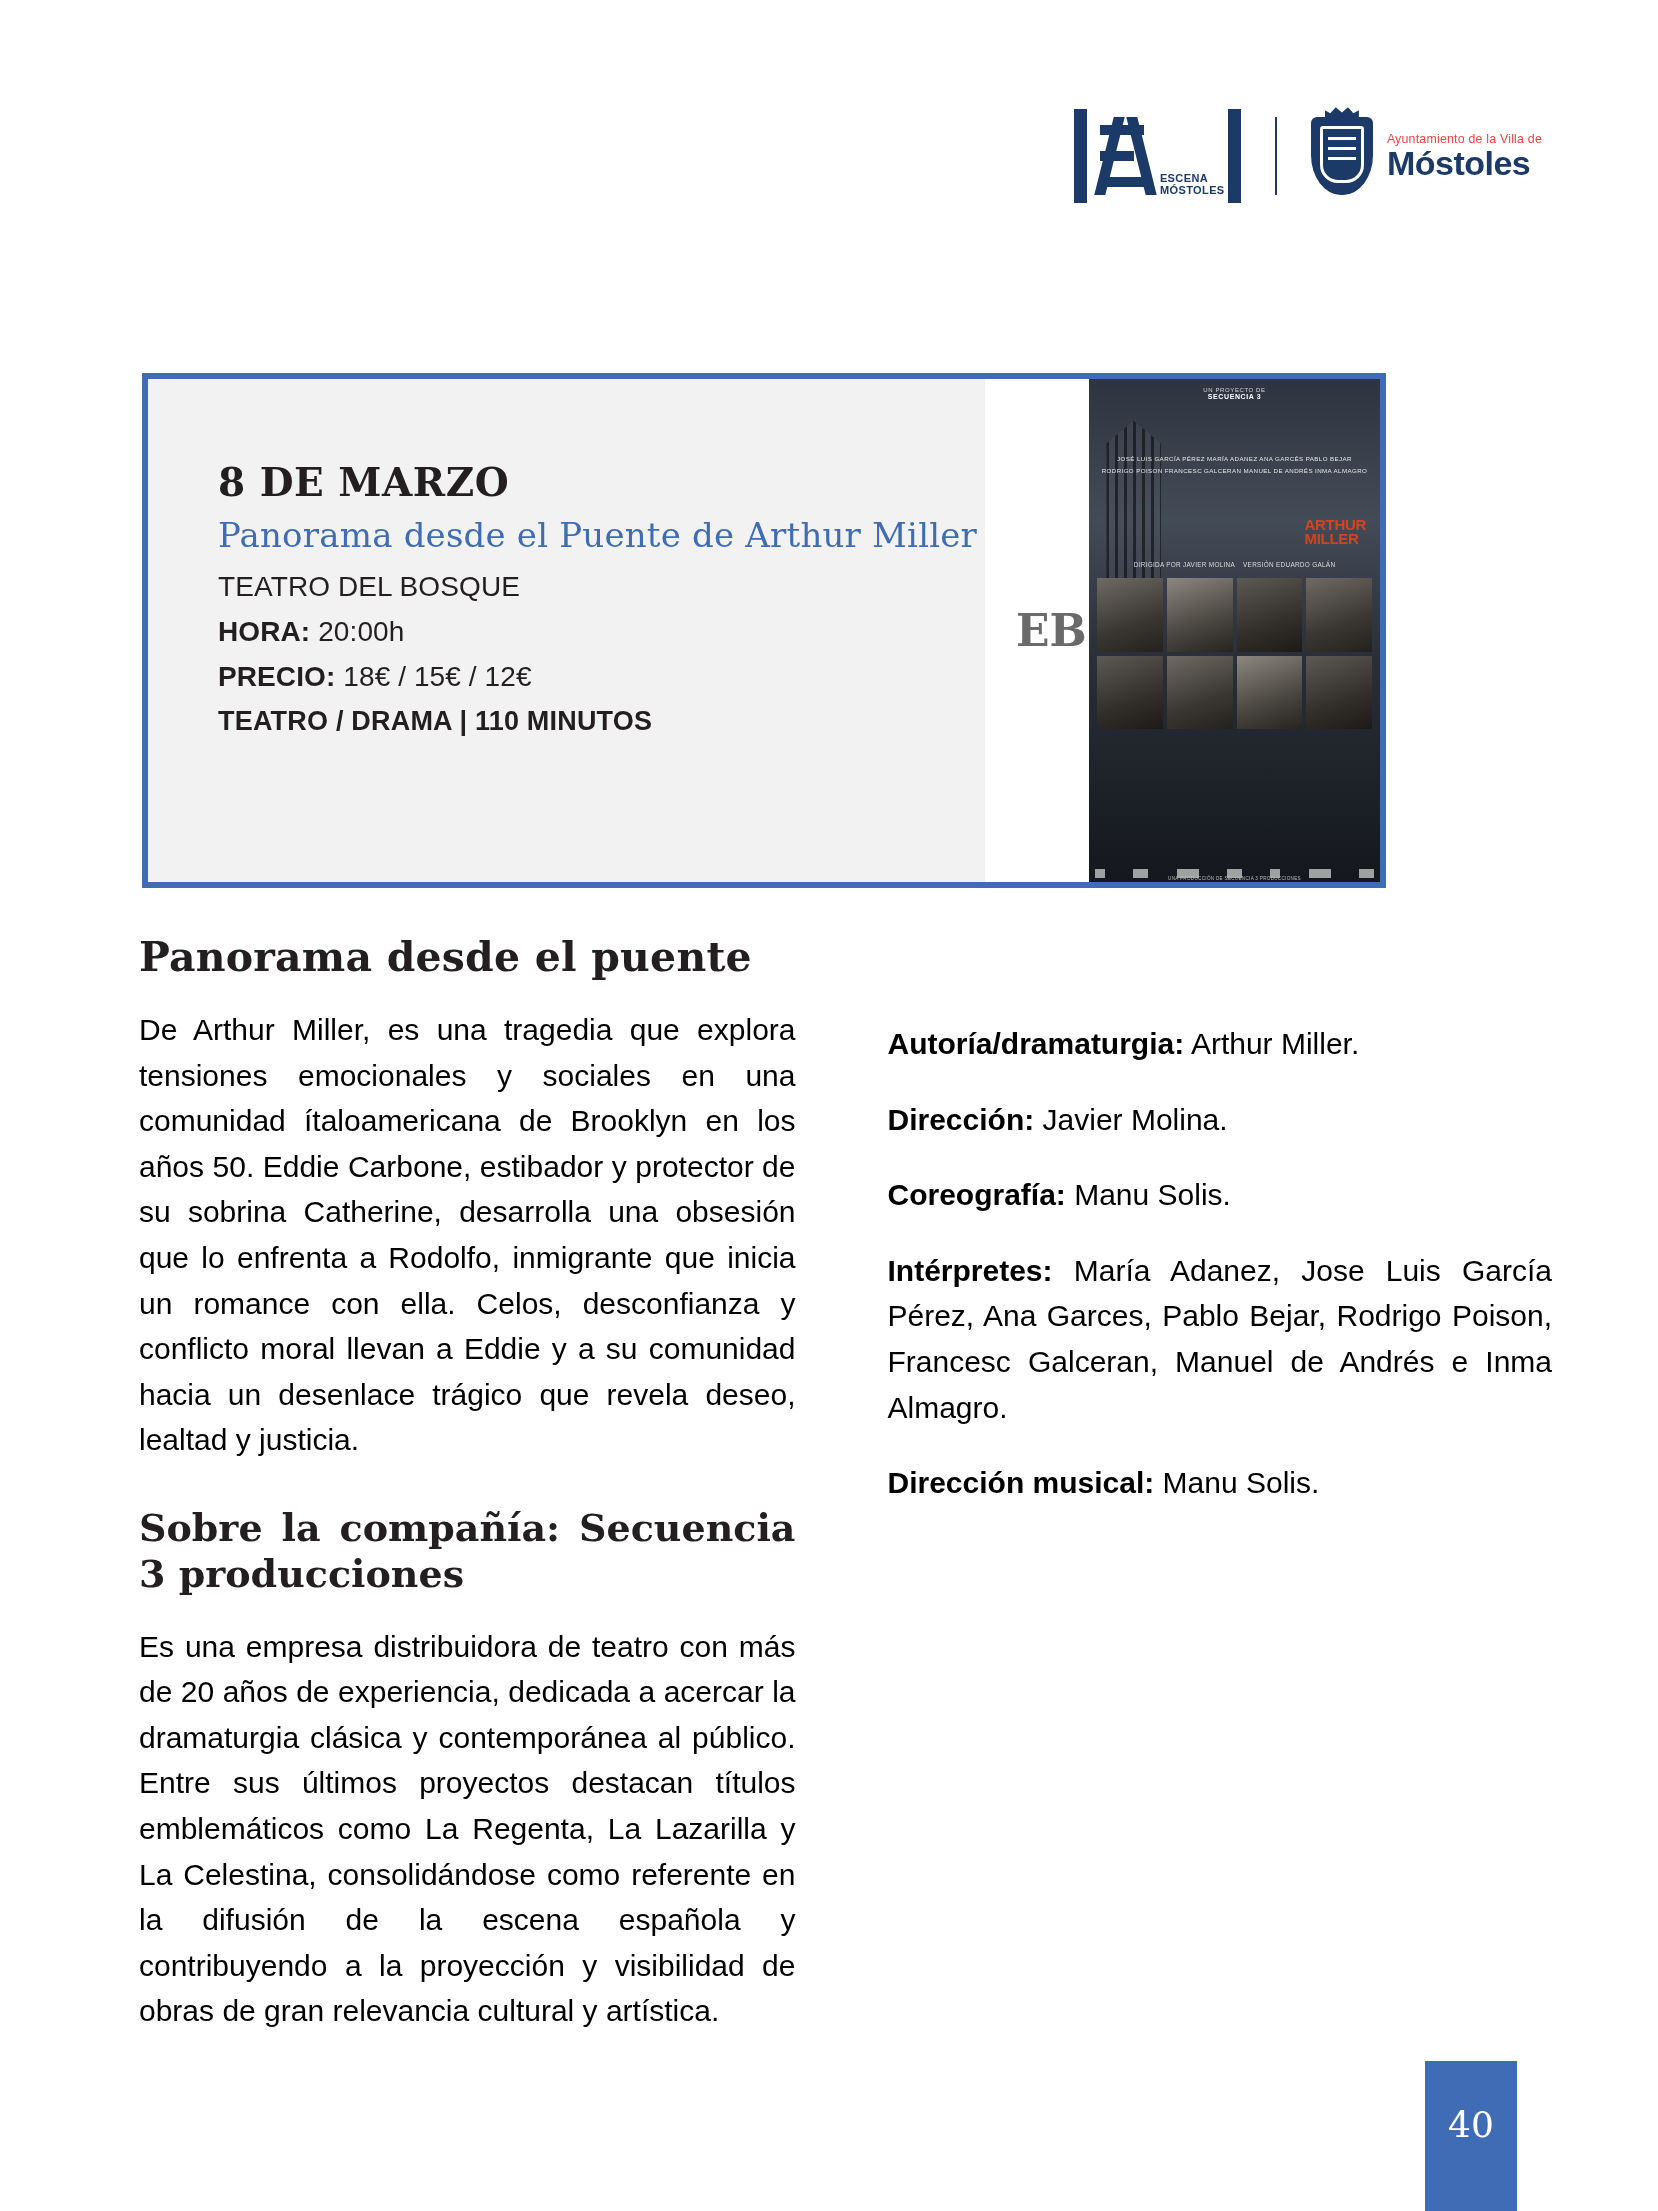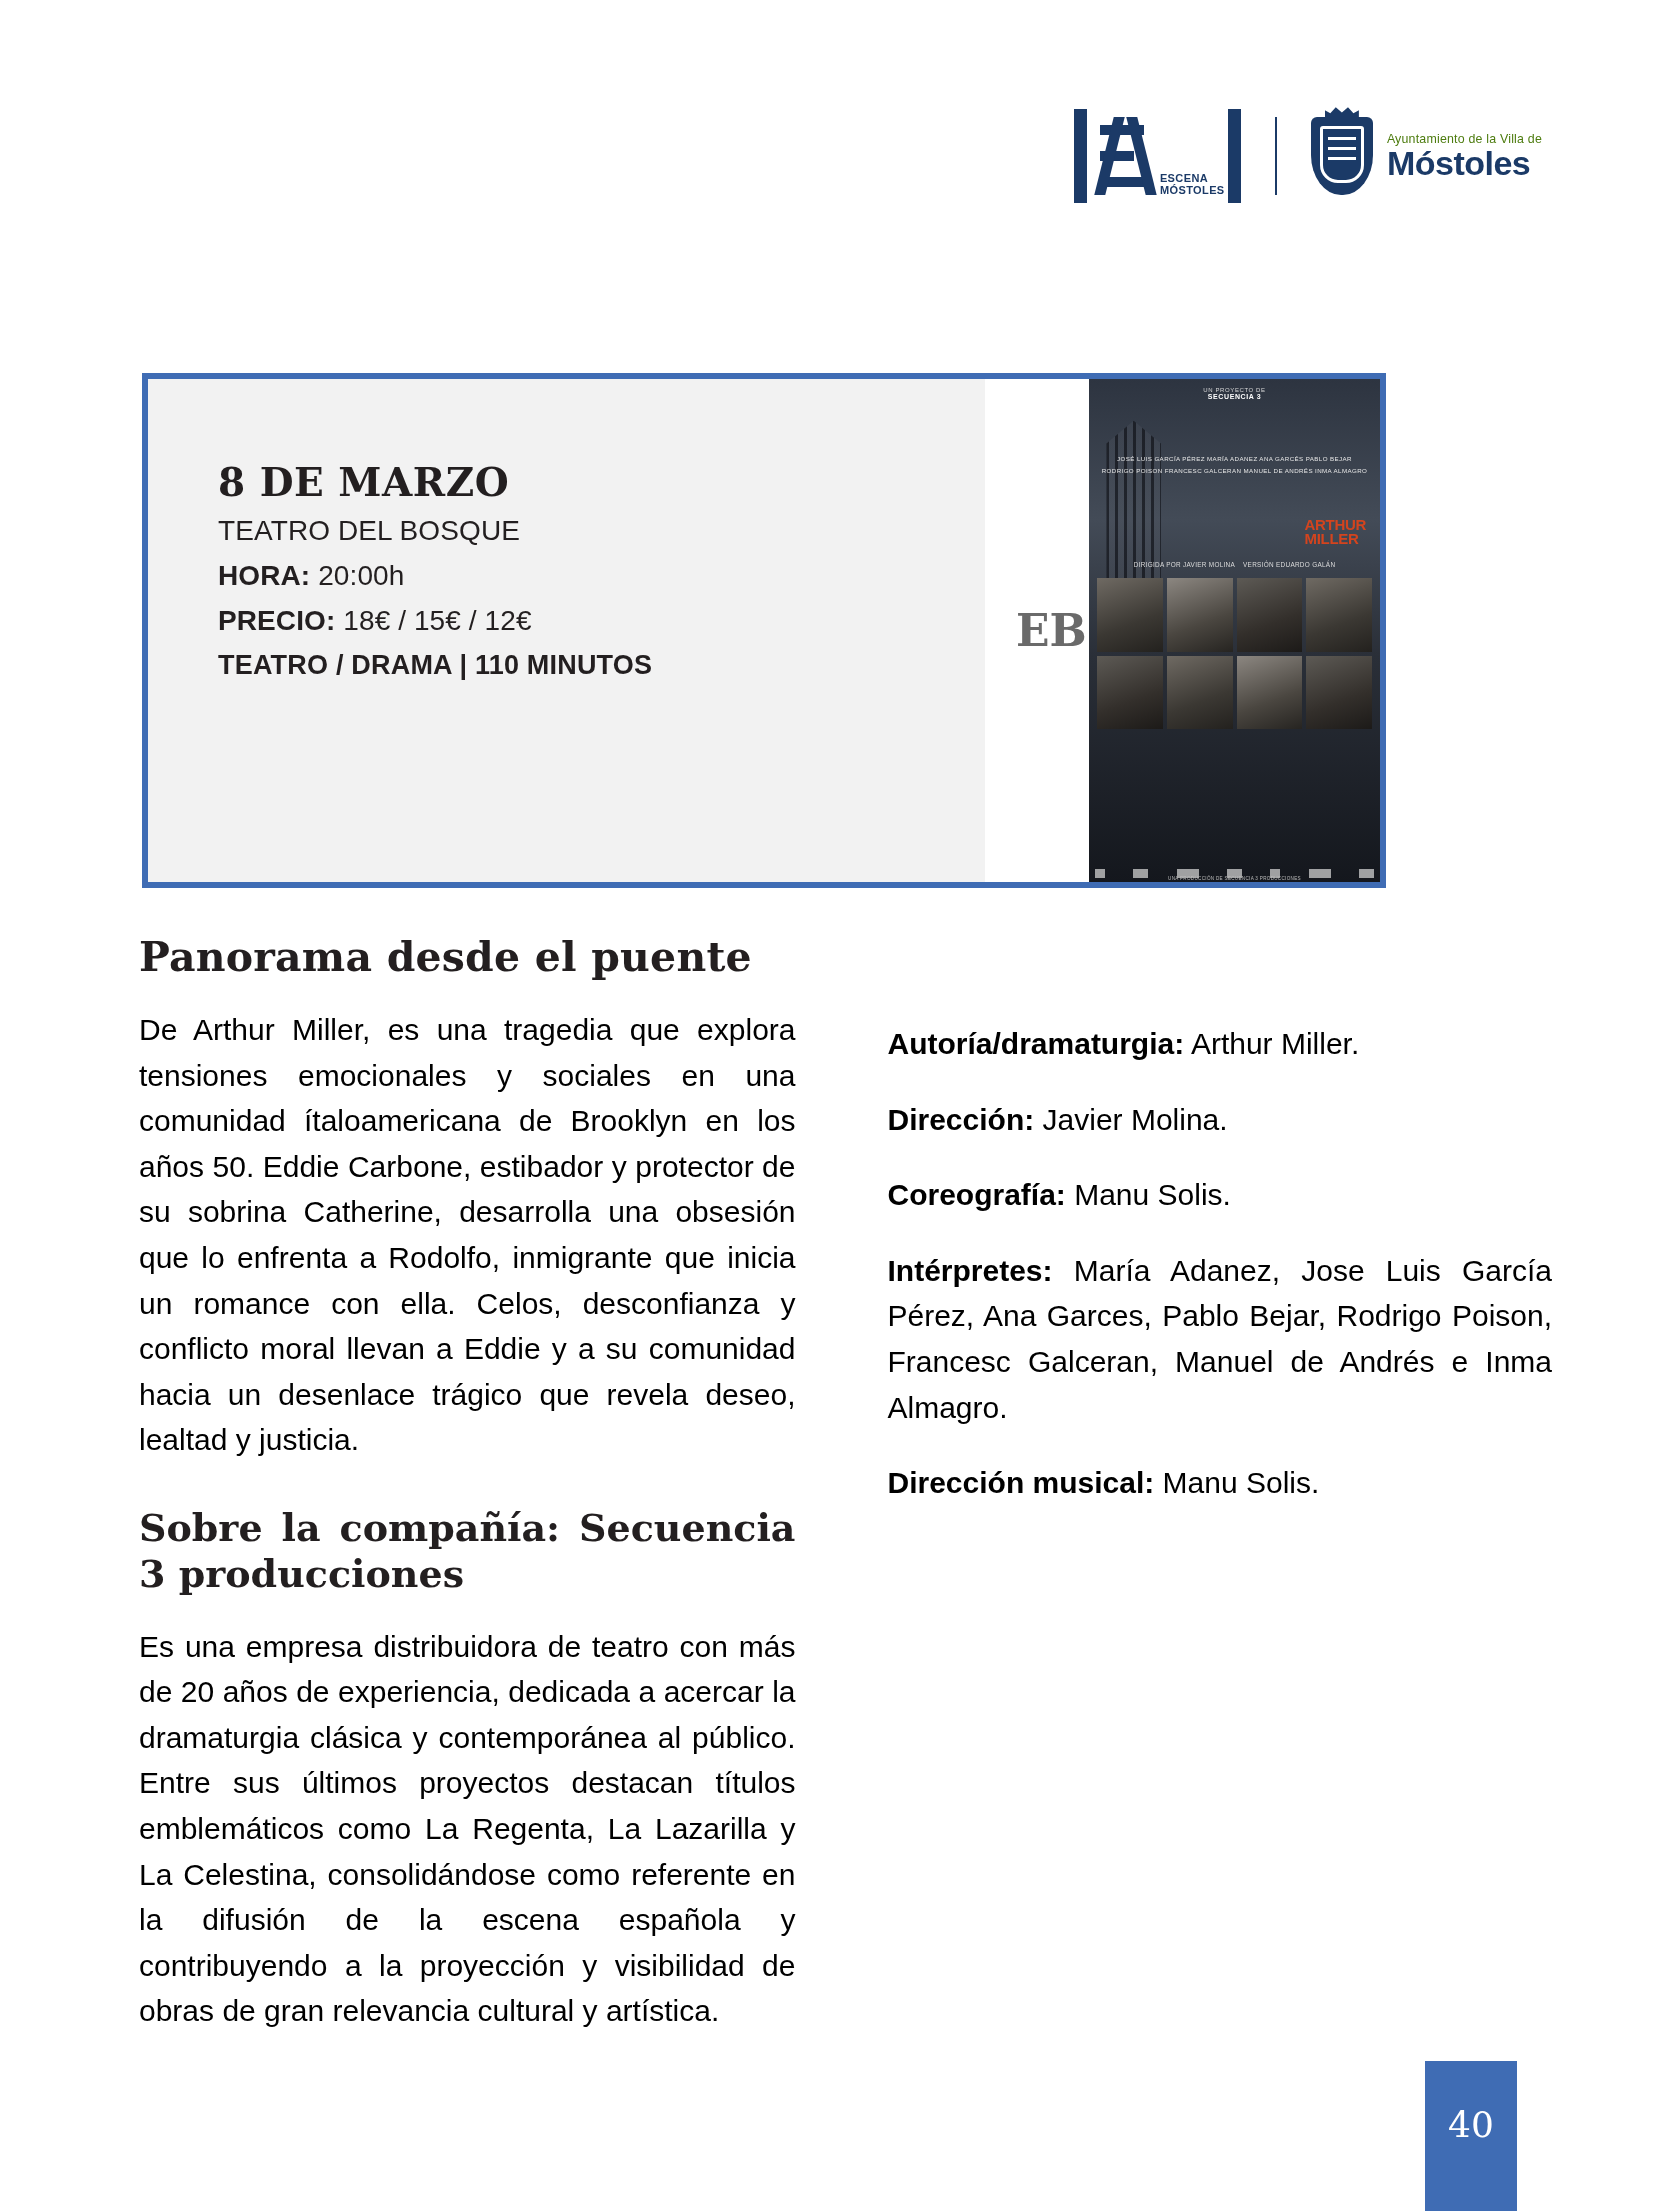--- a/index.html
+++ b/index.html
@@ -102,21 +102,21 @@
   .shield .inner:before {
     content: "";
     position: absolute;
     top: 8px; left: 5px; right: 5px;
     height: 3px;
     background: #ffffff;
     box-shadow: 0 10px 0 #ffffff, 0 20px 0 #ffffff;
   }
   .ayto-text .small {
     font-size: 12.4px;
-    color: #4d7c0f;
+    color: #ef4444;
     letter-spacing: 0.2px;
   }
   .ayto-text .big {
     font-size: 34px;
     color: #1b3a67;
     font-weight: bold;
     line-height: 1;
     letter-spacing: -0.5px;
   }
 
@@ -409,20 +409,21 @@
       <div class="small">Ayuntamiento de la Villa de</div>
       <div class="big">Móstoles</div>
     </div>
   </div>
 </div>
 
 <div class="event-card">
 
   <div class="card-left">
     <div class="card-date">8 DE MARZO</div>
+    <div class="card-subtitle">Panorama desde el Puente de Arthur Miller</div>
     <div class="card-line">TEATRO DEL BOSQUE</div>
     <div class="card-line">
       <b>HORA:</b>
       <span>20:00h</span>
     </div>
     <div class="card-line">
       <b>PRECIO:</b>
       <span>18€ / 15€ / 12€</span>
     </div>
     <div class="card-genre">TEATRO / DRAMA | 110 MINUTOS</div>

